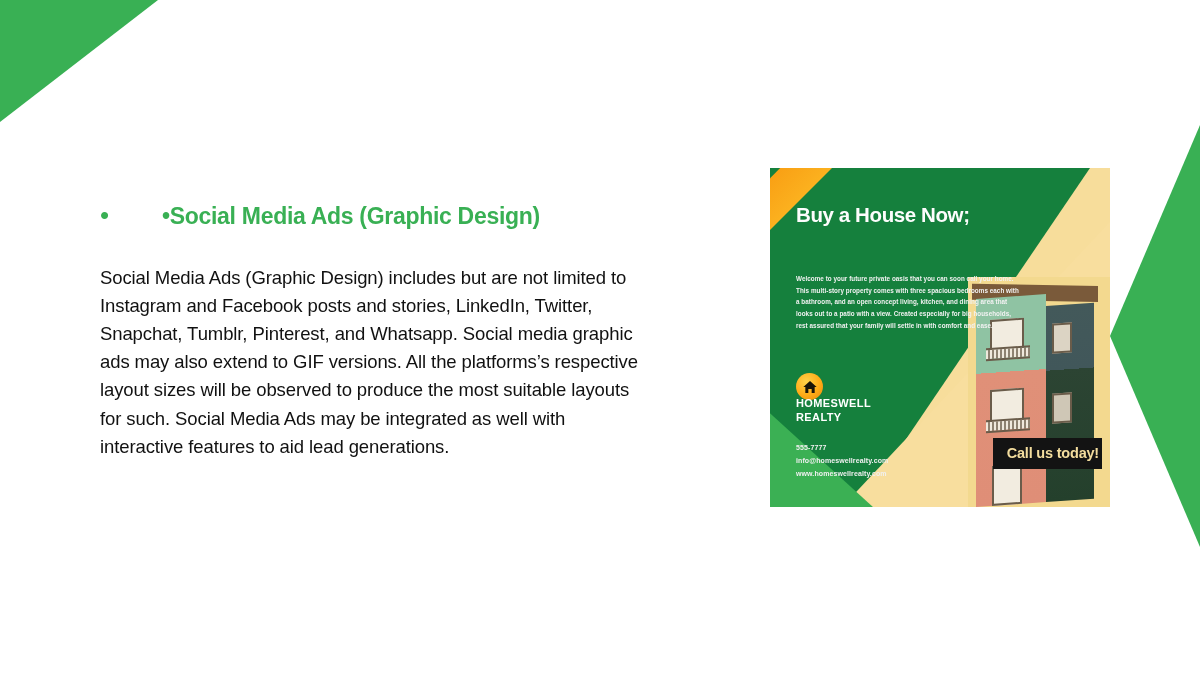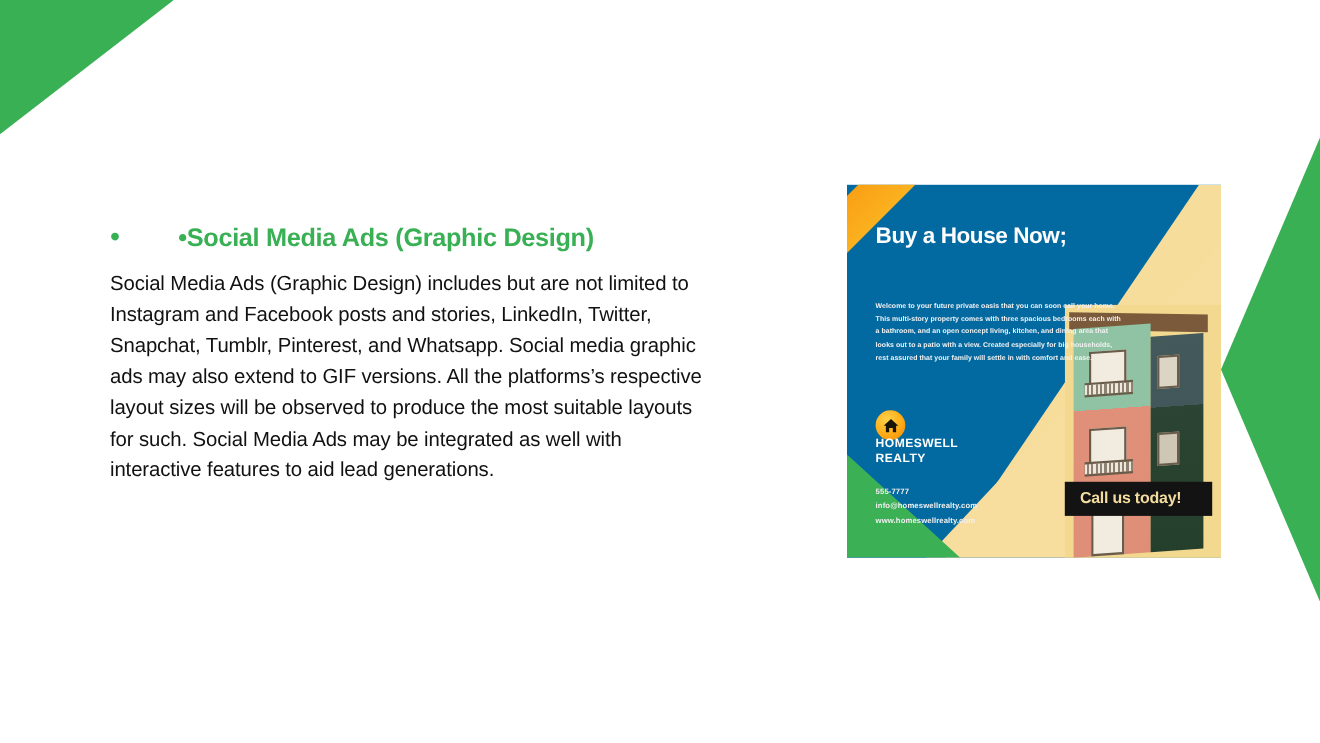--- a/index.html
+++ b/index.html
@@ -66,36 +66,36 @@
   }
   .bullet-heading {
     font-size: 23px;
     font-weight: 700;
     color: #39b054;
     letter-spacing: -0.3px;
     white-space: nowrap;
   }
 
   .body-text {
-    margin-top: 14px;
+    margin-top: 34px;
     font-size: 18.5px;
     line-height: 1.52;
     color: #111111;
     max-width: 540px;
     letter-spacing: -0.1px;
   }
 
   
   .ad-card {
     position: absolute;
     left: 770px;
     top: 168px;
     width: 340px;
     height: 339px;
-    background: #0369a1;
+    background: #15803d;
     overflow: hidden;
   }
   .ribbon-band {
     position: absolute;
     top: -6px; left: -6px;
     width: 74px; height: 74px;
     background: linear-gradient(135deg, #f89a10 0%, #ffc82e 100%);
     clip-path: polygon(30% 0, 100% 0, 0 100%, 0 30%);
   }
 
@@ -242,21 +242,21 @@
 
   .cta {
     position: absolute;
     right: 8px;
     bottom: 38px;
     background: #131313;
     color: #f3dd9e;
     font-size: 14.5px;
     font-weight: 700;
     letter-spacing: -0.2px;
-    padding: 7px 28px 8px 14px;
+    padding: 7px 3px 8px 14px;
     white-space: nowrap;
   }
 </style>
 </head>
 <body>
 
 <div class="slide">
 
   <div class="corner-tl"></div>
   <div class="arrow-right"></div>

